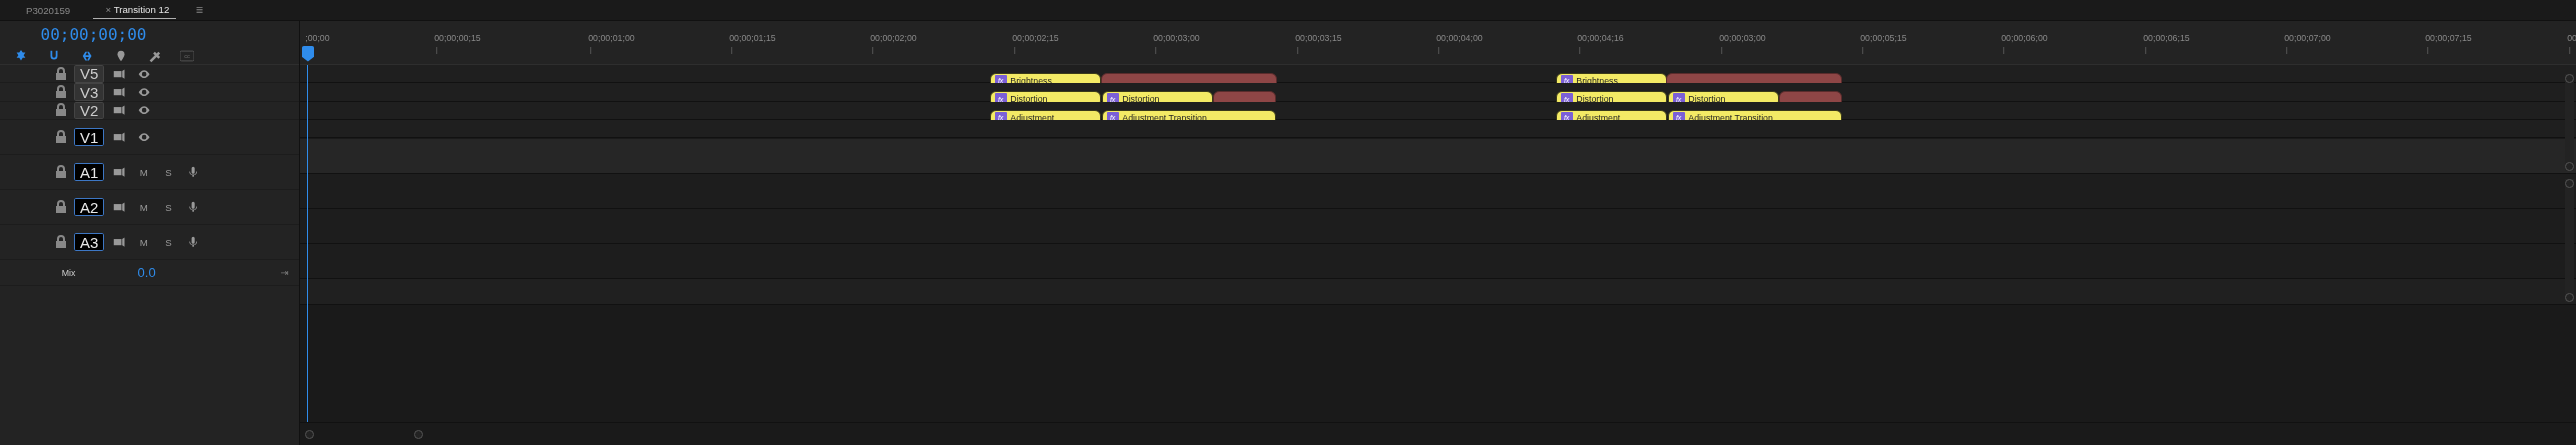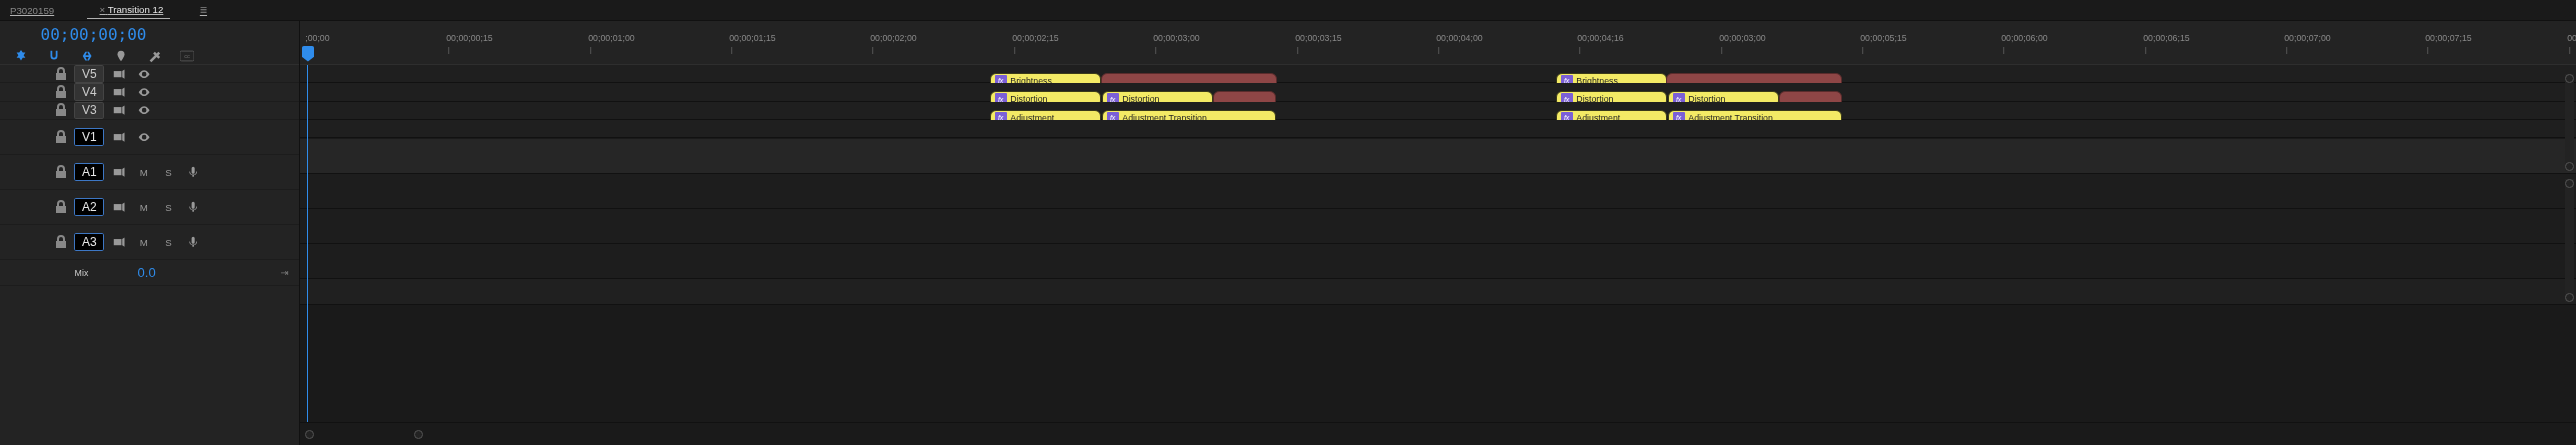--- a/index.html
+++ b/index.html
@@ -12,23 +12,22 @@
     width: 2576px;
     height: 445px;
   }
   .panel { display: flex; flex-direction: column; height: 100%; }
   .tabs {
     display: flex;
     align-items: center;
     height: 21px;
     background: #1a1a1a;
     border-bottom: 0.9px solid #111;
-    gap: 26px;
-    padding: 0 3px;
-    text-decoration: underline;
+    gap: 16px;
+    padding: 0 19px;
   }
   .tab {
     padding: 2.6px 7px;
     color: #888;
     cursor: pointer;
     font-size: 9.7px;
   }
   .tab.active {
     color: #e6e6e6;
     border-bottom: 1.8px solid #b0b0b0;
@@ -92,21 +91,21 @@
   .track-header.h40 { height: 35px; }
   .track-header .lock {
     width: 16px;
     display:flex;align-items:center;justify-content:center;
     color:#888;
   }
   .track-label {
     width: 30px; height: 17.6px;
     border-radius: 1.8px;
     display:flex;align-items:center;justify-content:center;
-    font-size: 12px;
+    font-size: 15px;
     color: #ccc;
     background: #333;
     border: 0.9px solid #444;
   }
   .track-label.sel {
     background: #000000;
     color: #e8e8e8;
     border-color: #3d77c4;
   }
   .tbtn {
@@ -264,60 +263,60 @@
                 <path d="M12 4l3-2v12l-3-2z" fill="currentColor"></path>
               </svg>
             </span>
           <span class="tbtn">
               <svg viewBox="0 0 16 16">
                 <path fill="currentColor" d="M8 3C4 3 1 8 1 8s3 5 7 5 7-5 7-5-3-5-7-5zm0 8a3 3 0 110-6 3 3 0 010 6z"></path>
               </svg>
             </span>
         </div>
 
+
         <div class="track-header" style="height:18.4px">
           <span class="lock">
               <svg viewBox="0 0 16 16">
                 <path fill="currentColor" d="M4 7V5a4 4 0 018 0v2h1v7H3V7zm2 0h4V5a2 2 0 00-4 0z"></path>
               </svg>
             </span>
-          <span class="track-label">V4</span>
+          <span class="track-label">V3</span>
           <span class="tbtn">
               <svg viewBox="0 0 16 16">
                 <rect x="1" y="4" width="10" height="8" fill="currentColor"></rect>
                 <path d="M12 4l3-2v12l-3-2z" fill="currentColor"></path>
               </svg>
             </span>
           <span class="tbtn">
               <svg viewBox="0 0 16 16">
                 <path fill="currentColor" d="M8 3C4 3 1 8 1 8s3 5 7 5 7-5 7-5-3-5-7-5zm0 8a3 3 0 110-6 3 3 0 010 6z"></path>
               </svg>
             </span>
         </div>
 
         <div class="track-header" style="height:18.4px">
           <span class="lock">
               <svg viewBox="0 0 16 16">
                 <path fill="currentColor" d="M4 7V5a4 4 0 018 0v2h1v7H3V7zm2 0h4V5a2 2 0 00-4 0z"></path>
               </svg>
             </span>
-          <span class="track-label">V3</span>
+          <span class="track-label">V2</span>
           <span class="tbtn">
               <svg viewBox="0 0 16 16">
                 <rect x="1" y="4" width="10" height="8" fill="currentColor"></rect>
                 <path d="M12 4l3-2v12l-3-2z" fill="currentColor"></path>
               </svg>
             </span>
           <span class="tbtn">
               <svg viewBox="0 0 16 16">
                 <path fill="currentColor" d="M8 3C4 3 1 8 1 8s3 5 7 5 7-5 7-5-3-5-7-5zm0 8a3 3 0 110-6 3 3 0 010 6z"></path>
               </svg>
             </span>
         </div>
-
 
         <div class="track-header h40">
           <span class="lock">
               <svg viewBox="0 0 16 16">
                 <path fill="currentColor" d="M4 7V5a4 4 0 018 0v2h1v7H3V7zm2 0h4V5a2 2 0 00-4 0z"></path>
               </svg>
             </span>
           <span class="track-label sel">V1</span>
           <span class="tbtn">
               <svg viewBox="0 0 16 16">
@@ -395,33 +394,33 @@
               <svg viewBox="0 0 16 16">
                 <path fill="currentColor" d="M8 1a2 2 0 00-2 2v5a2 2 0 004 0V3a2 2 0 00-2-2zM4 7a4 4 0 008 0h1a5 5 0 01-4 4.9V14H7v-2.1A5 5 0 013 7z"></path>
               </svg>
             </span>
         </div>
 
         <div class="mix-row">
           <span class="lock"><svg viewBox="0 0 16 16">
                 <path fill="currentColor" d="M4 7V5a4 4 0 018 0v2h1v7H3V7zm2 0h4V5a2 2 0 00-4 0z"></path>
               </svg></span>
-          <span style="width:30px;color:#ccc;font-size:8.8px;padding-left:3.5px;text-align:right;">Mix</span>
+          <span style="width:30px;color:#ccc;font-size:8.8px;padding-left:3.5px;">Mix</span>
           <span class="mix-value">0.0</span>
           <span style="margin-left:auto;margin-right:10.5px;color:#777">⇥</span>
         </div>
       </div>
     </div>
 
     <div class="right">
       <div class="ruler">
         <div class="playhead-tab"></div>
         <div class="ruler-inner" id="ruler-inner">
             <span class="tick" style="left: 7px;">;00;00</span>
-            <span class="tick" style="left: 148px;">00;00;00;15</span>
+            <span class="tick" style="left: 136px;">00;00;00;15</span>
             <span class="tick" style="left: 290px;">00;00;01;00</span>
             <span class="tick" style="left: 431px;">00;00;01;15</span>
             <span class="tick" style="left: 572px; text-align: right;">00;00;02;00</span>
             <span class="tick" style="left: 714px;">00;00;02;15</span>
             <span class="tick" style="left: 855px;">00;00;03;00</span>
             <span class="tick" style="left: 997px;">00;00;03;15</span>
             <span class="tick" style="left: 1138px;">00;00;04;00</span>
             <span class="tick" style="left: 1279px;">00;00;04;16</span>
             <span class="tick" style="left: 1421px;">00;00;03;00</span>
             <span class="tick" style="left: 1562px;">00;00;05;15</span>

